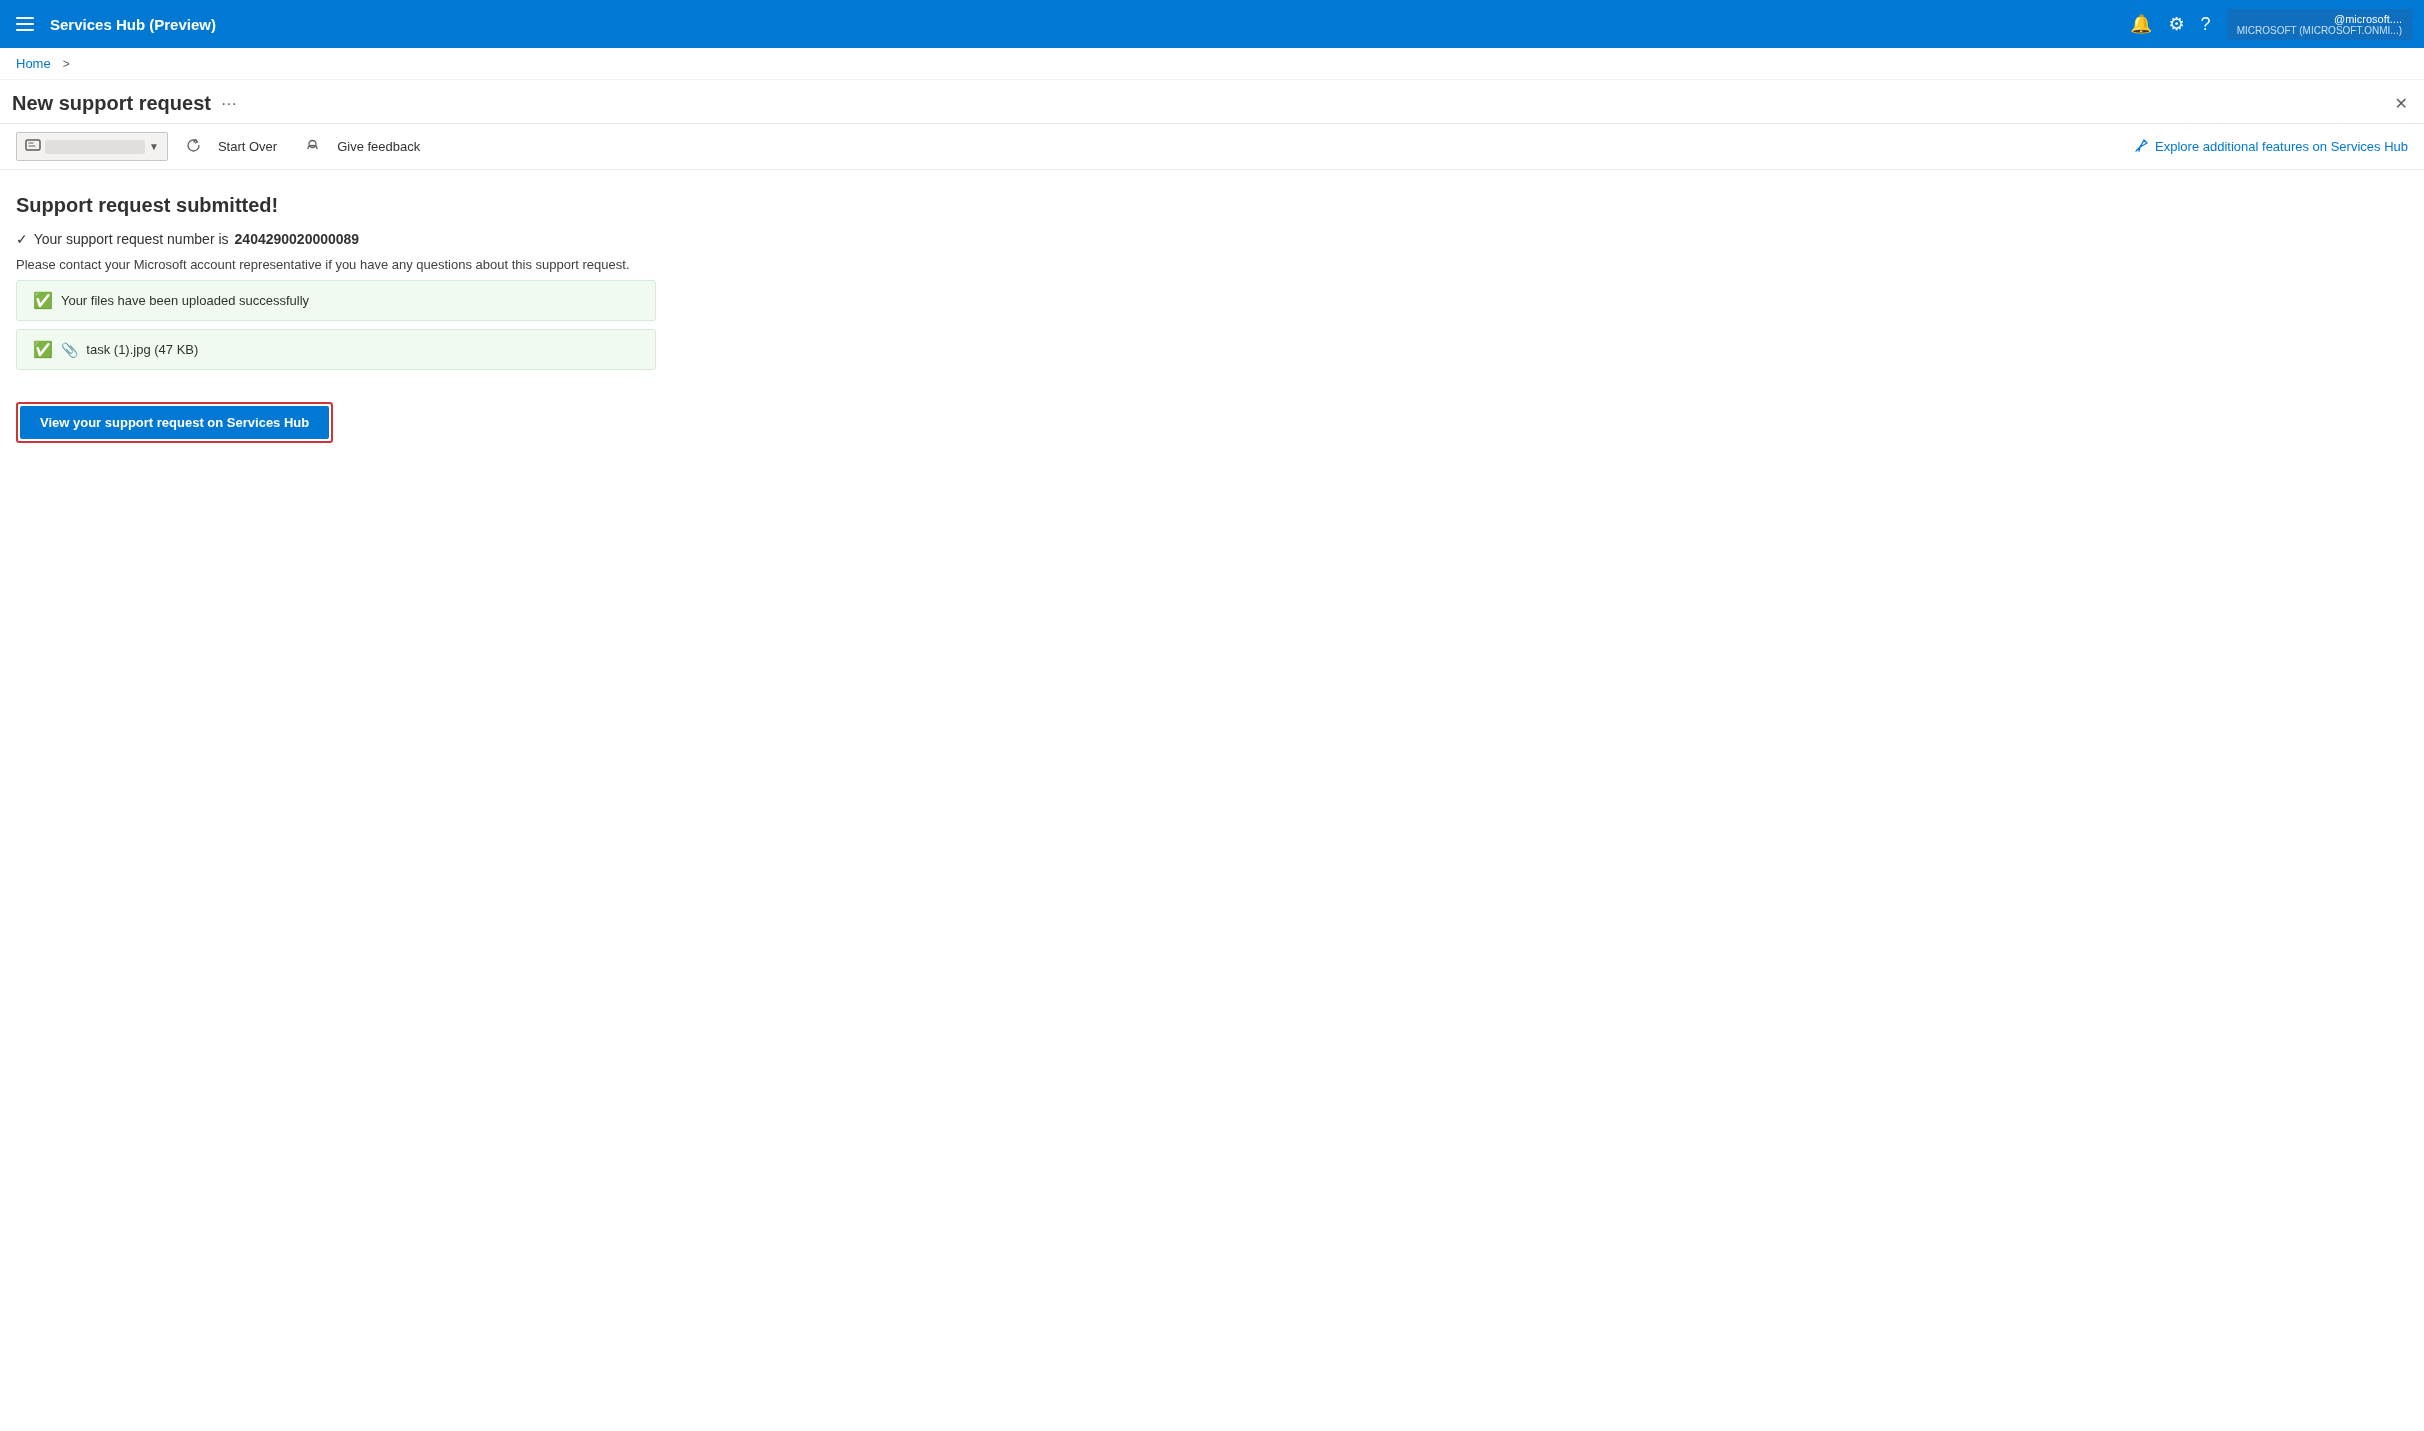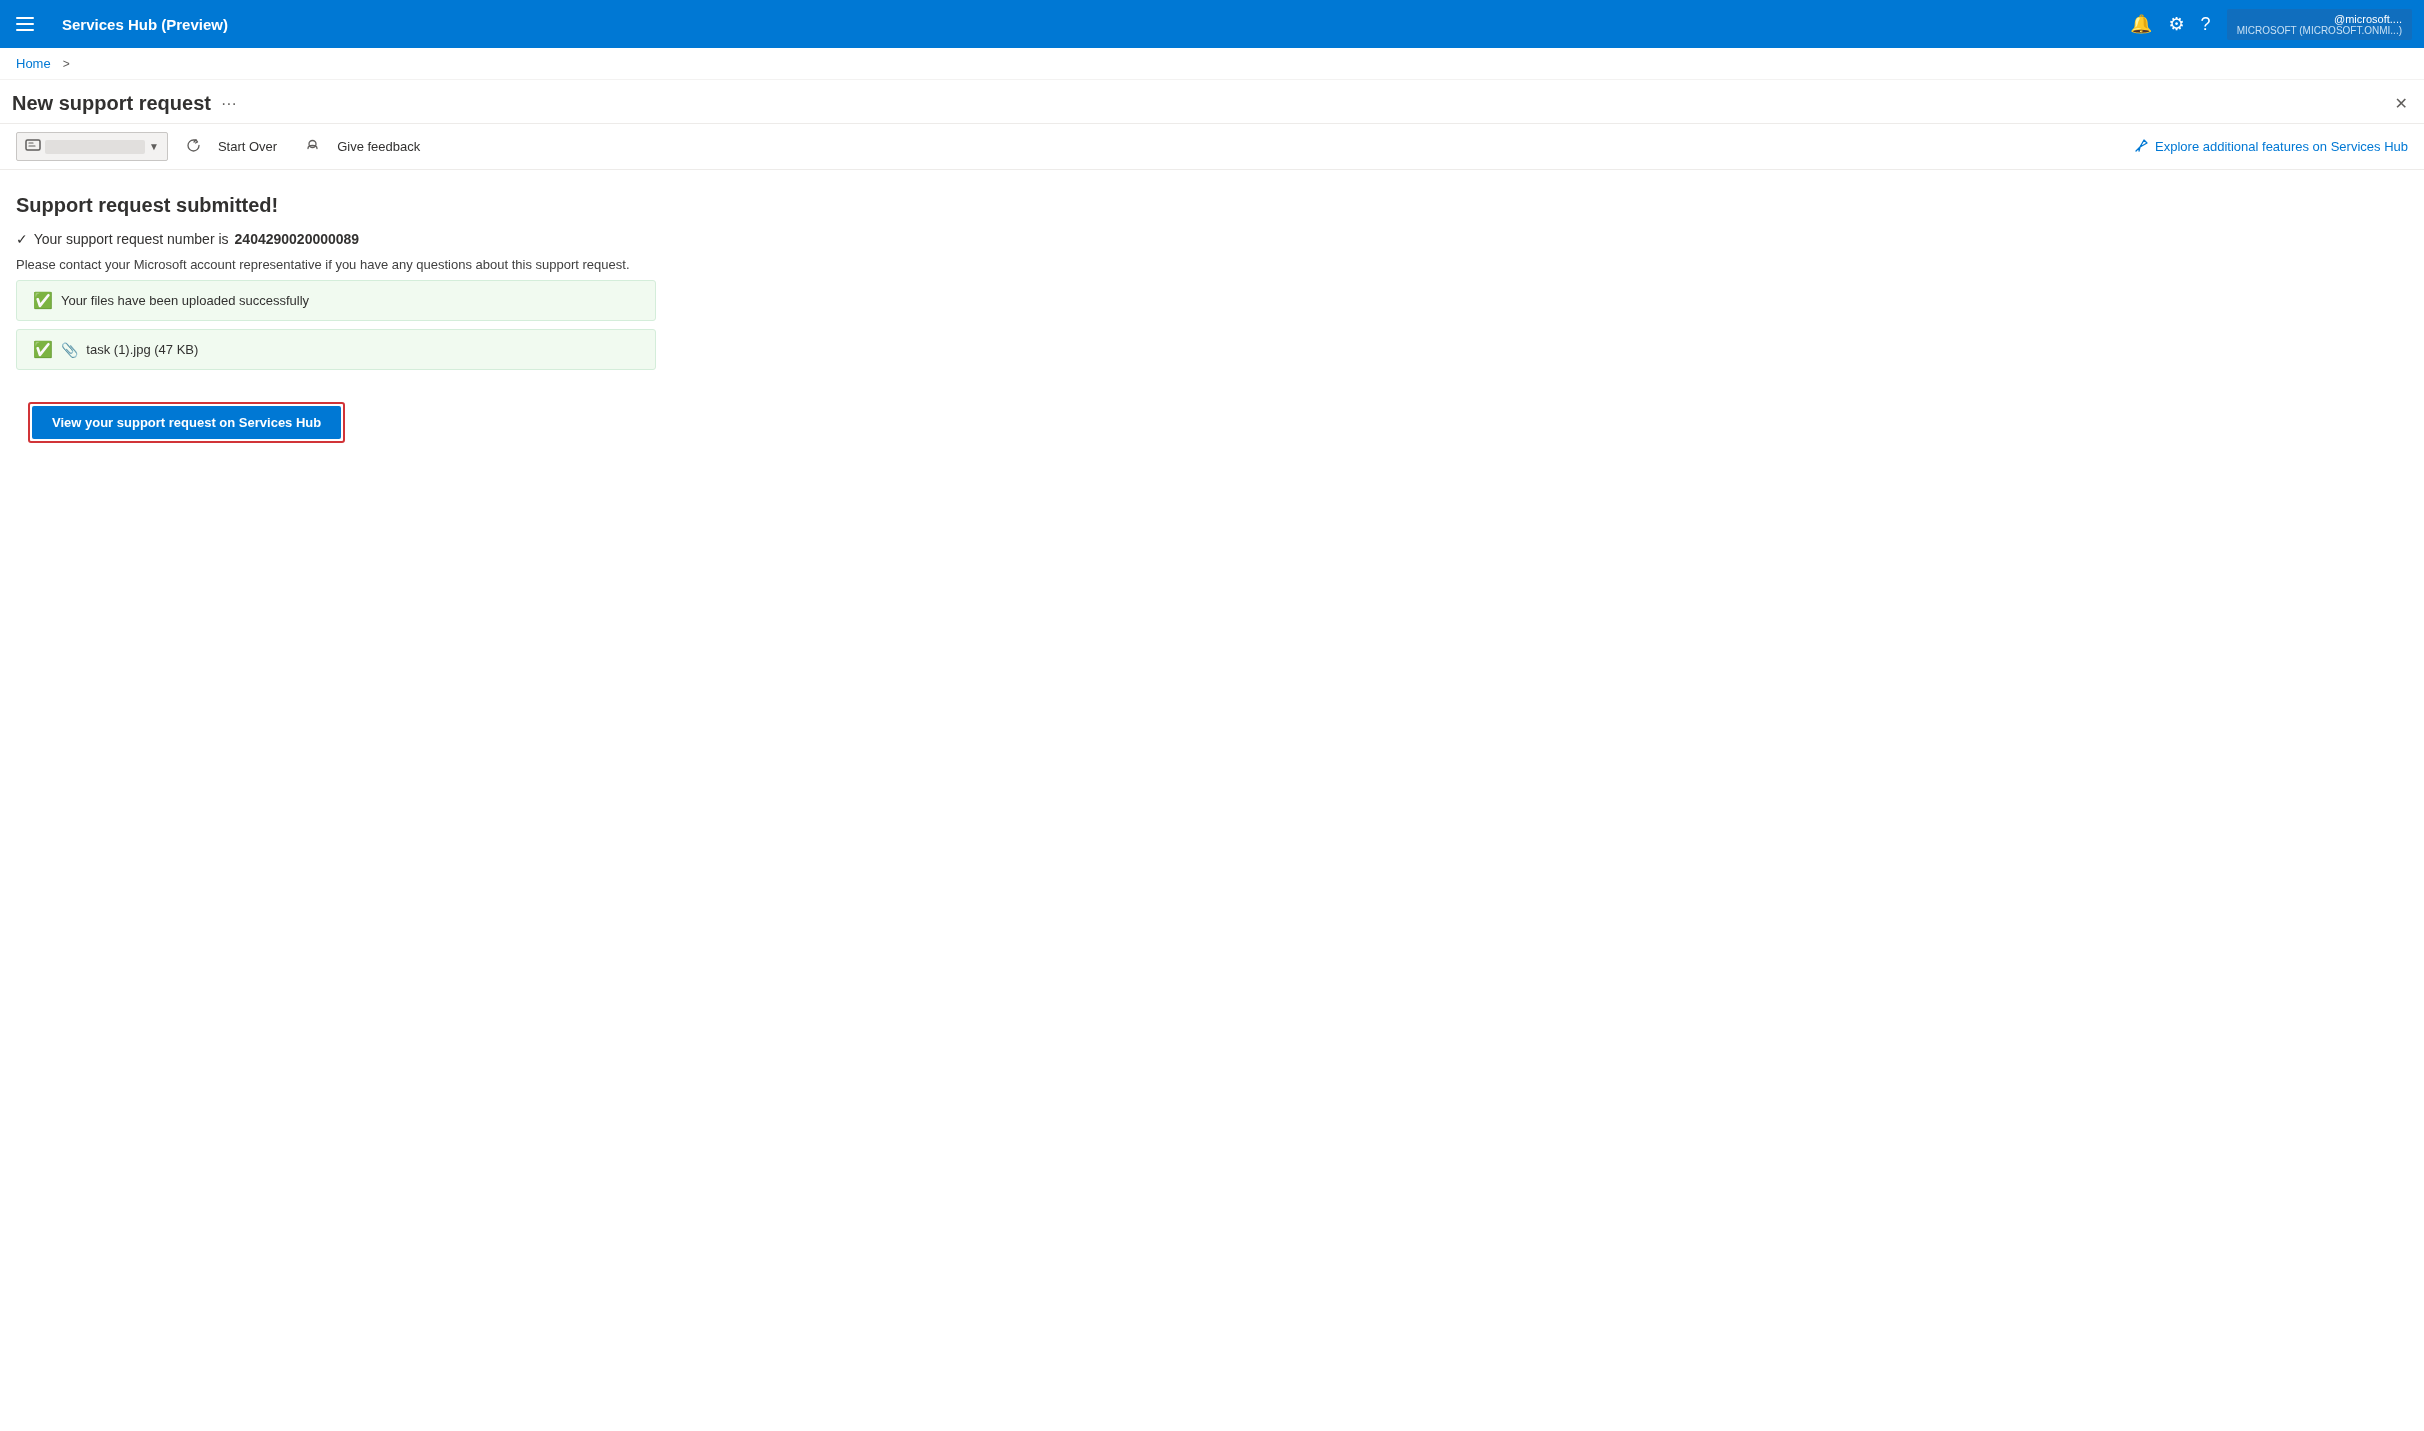--- a/index.html
+++ b/index.html
@@ -11,21 +11,21 @@
       color: #fff;
       height: 48px;
       display: flex;
       align-items: center;
       padding: 0 12px;
       justify-content: space-between;
     }
     .topbar-left {
       display: flex;
       align-items: center;
-      gap: 24px;
+      gap: 12px;
     }
     .topbar-title {
       font-size: 15px;
       font-weight: 600;
       color: #fff;
     }
     .topbar-right {
       display: flex;
       align-items: center;
       gap: 16px;
@@ -206,21 +206,20 @@
       font-size: 14px;
     }
 
     
     .view-btn-wrapper {
       margin-top: 24px;
       display: inline-block;
       border: 2px solid #d13438;
       border-radius: 3px;
       padding: 2px;
-      margin-left: 12px;
     }
     .view-btn {
       background: #0078d4;
       color: #fff;
       border: none;
       padding: 9px 20px;
       font-size: 13px;
       font-weight: 600;
       border-radius: 2px;
       cursor: pointer;

